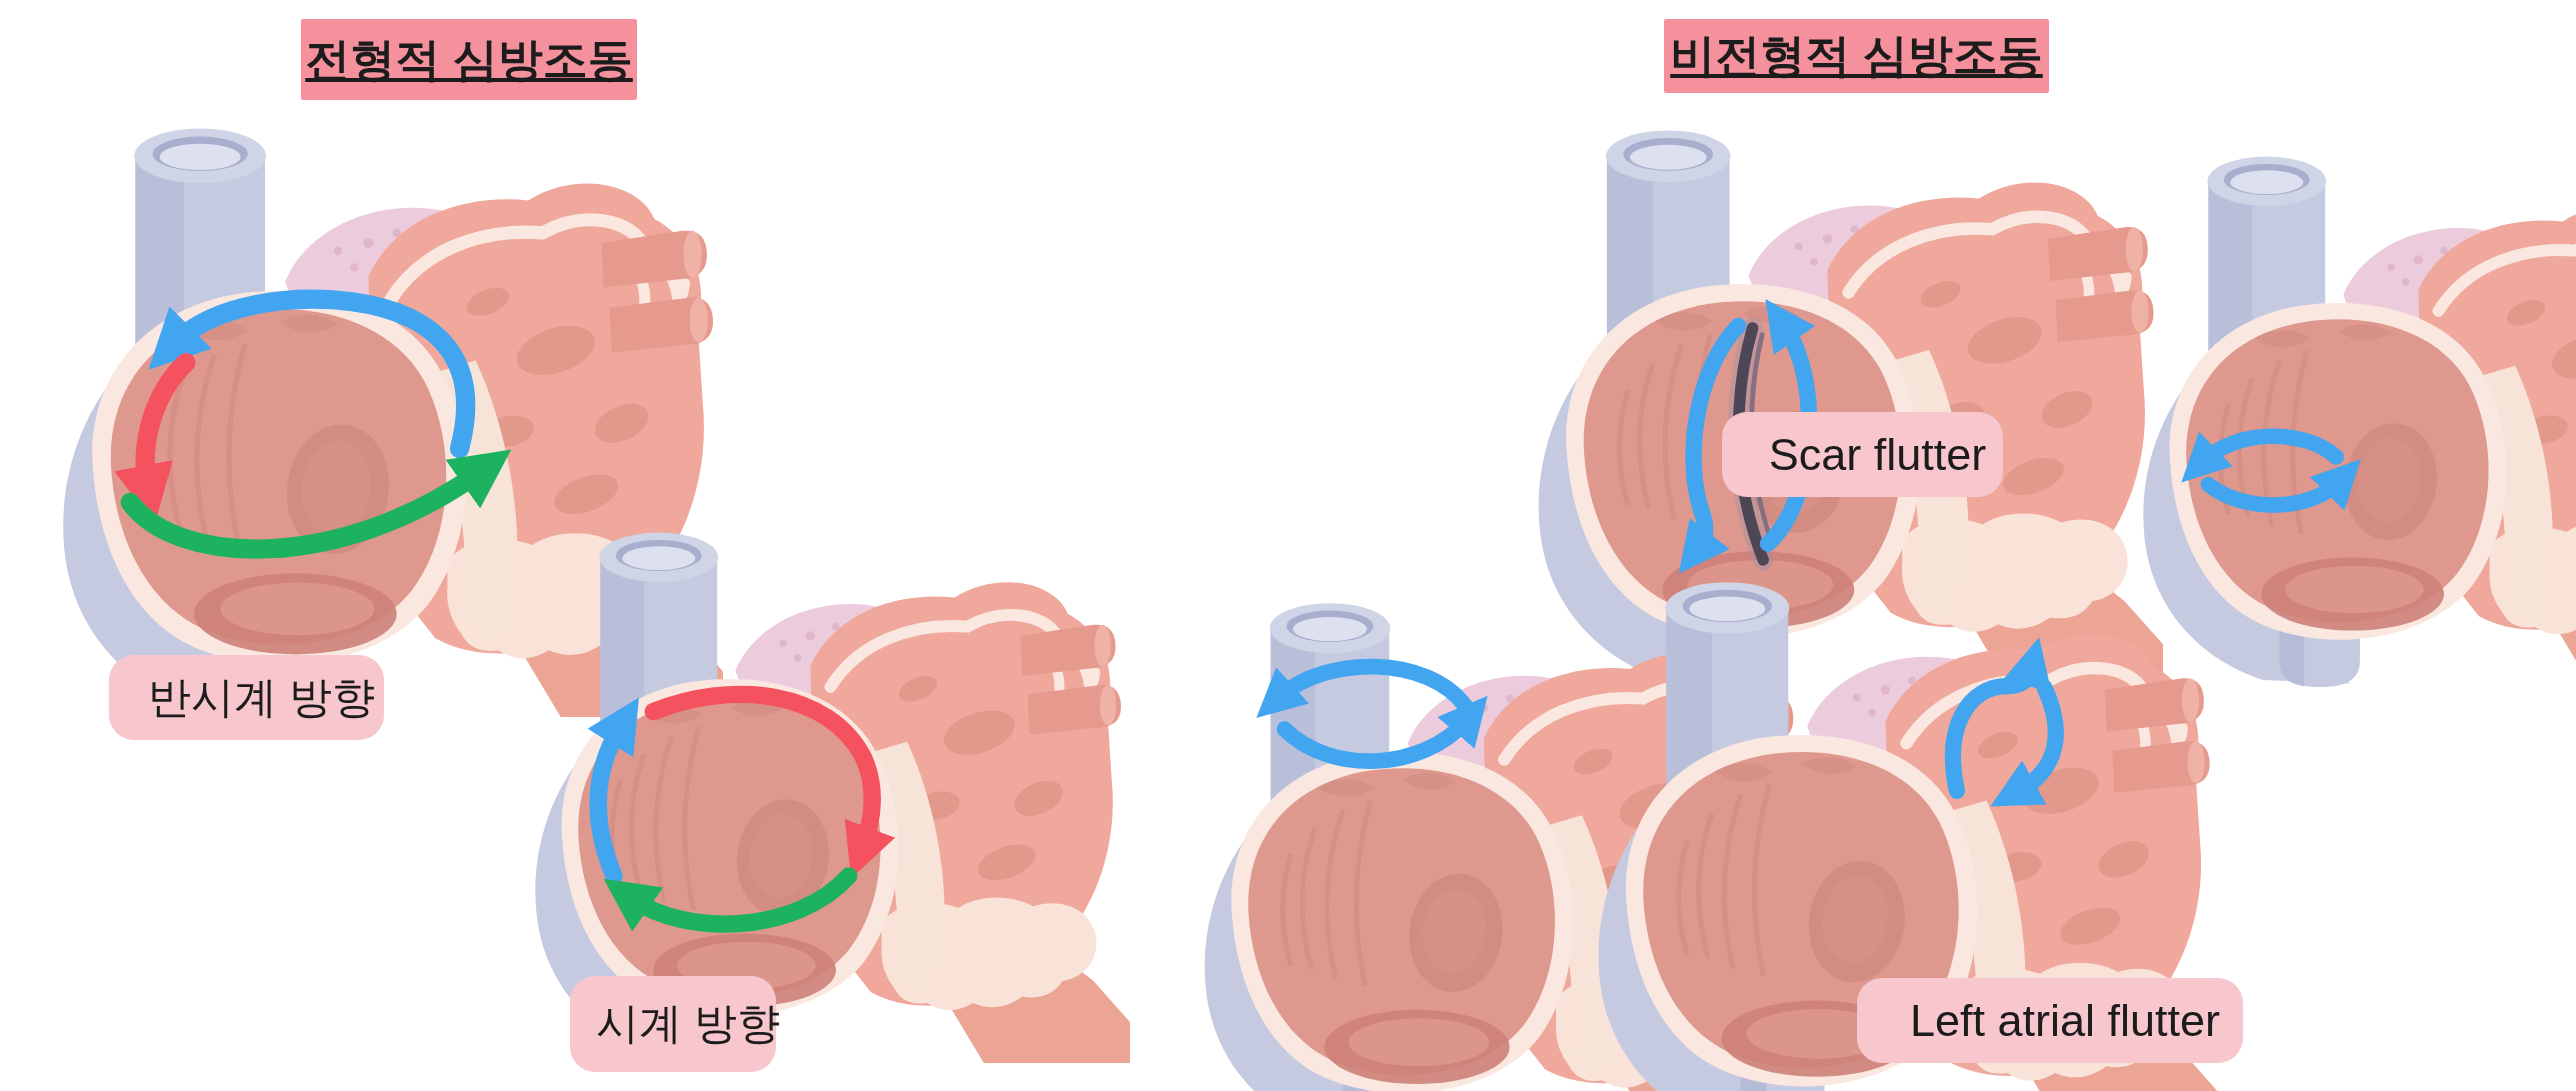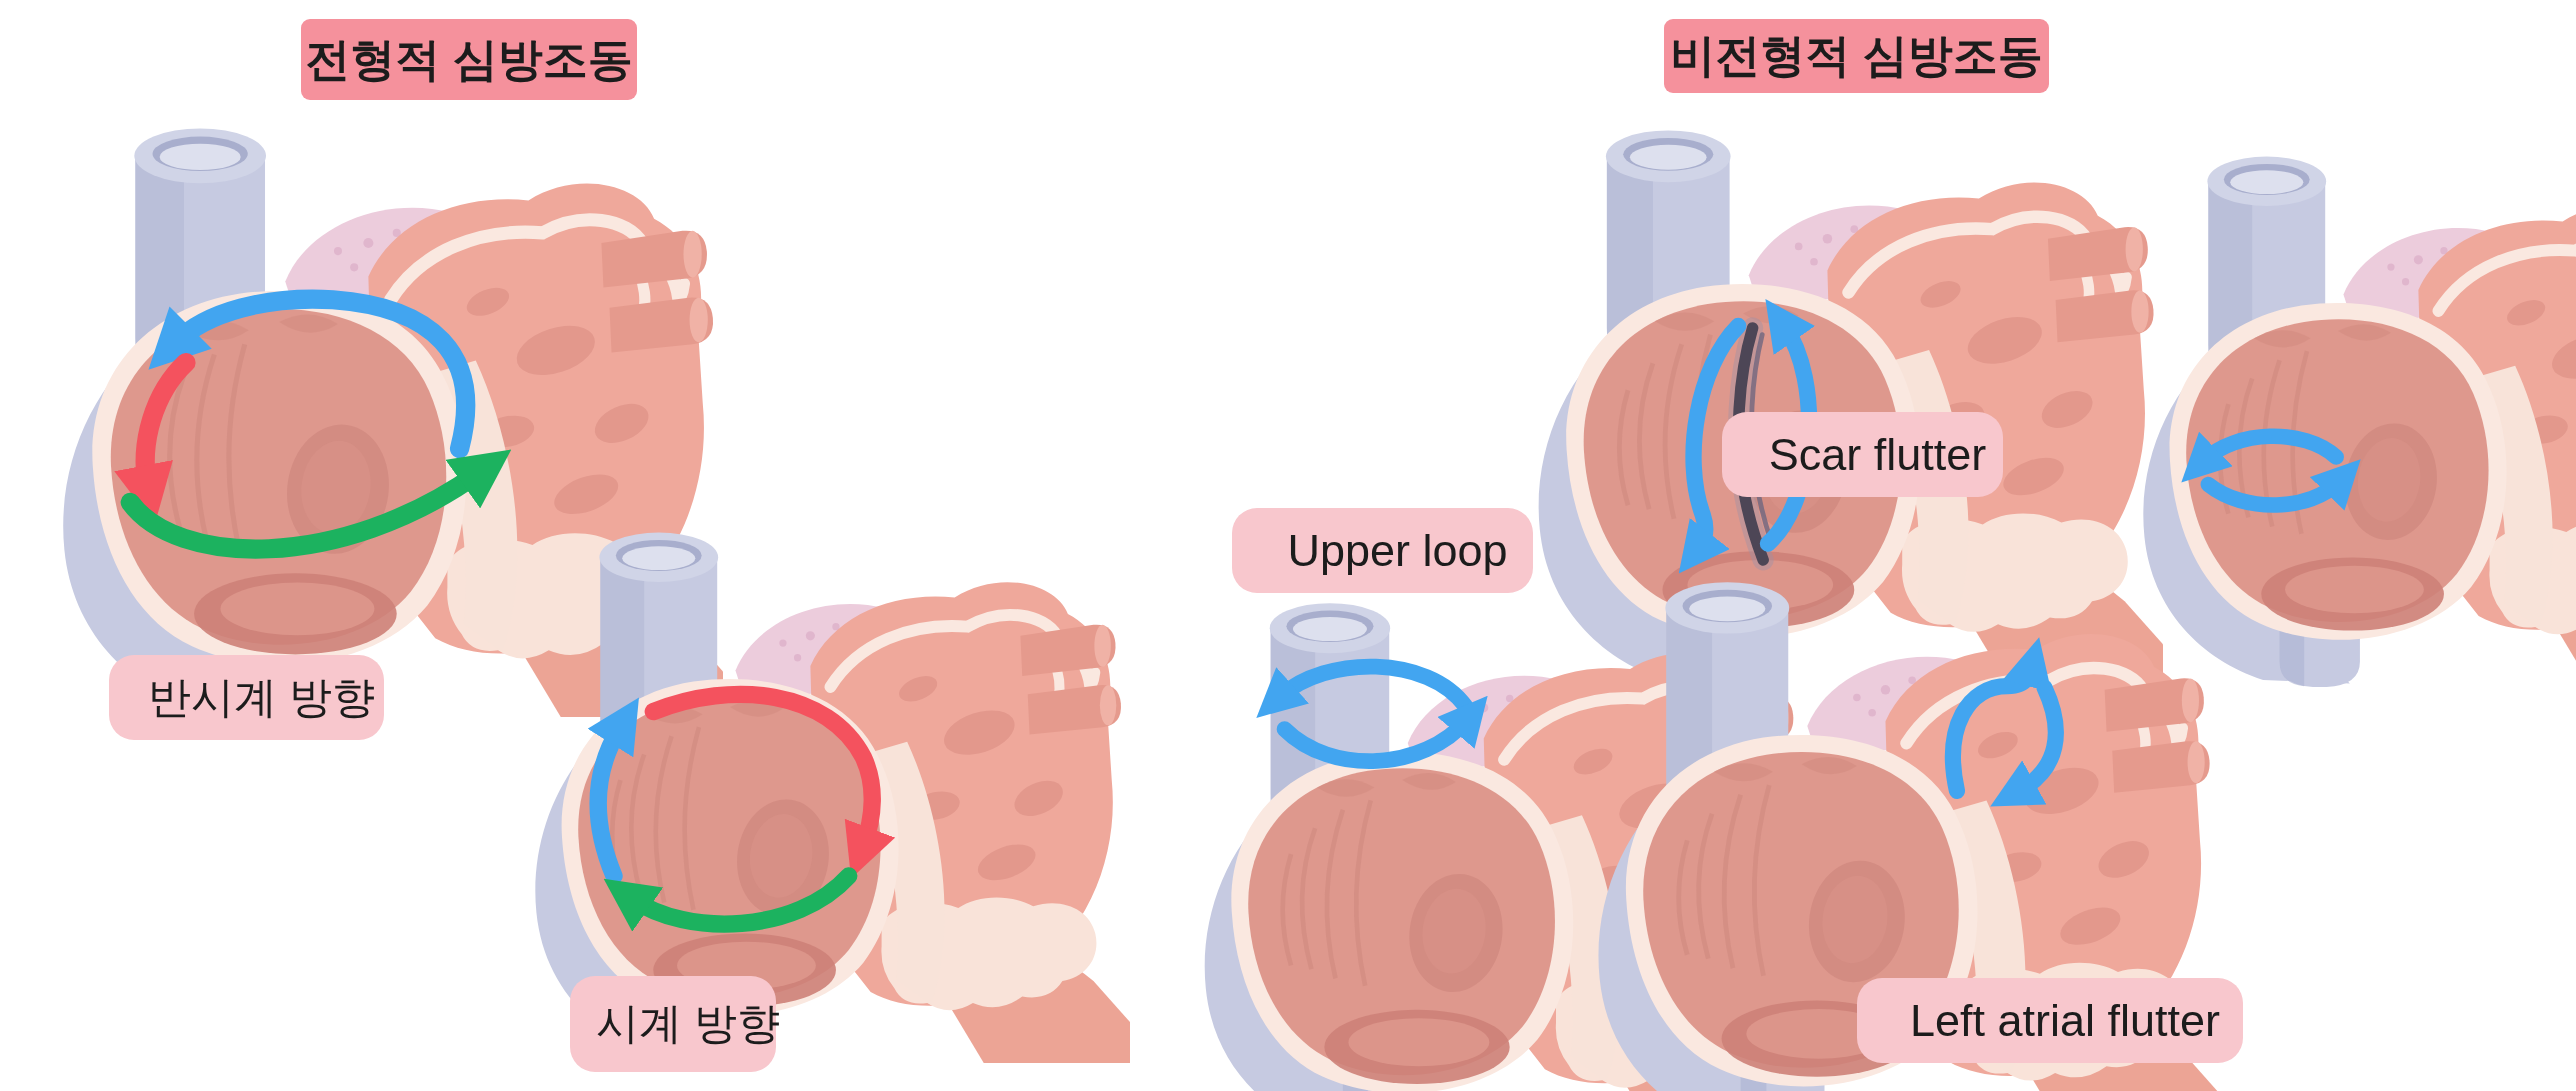--- a/index.html
+++ b/index.html
@@ -17,22 +17,23 @@
     font-family:"Liberation Sans","DejaVu Sans",sans-serif;color:var(--text);
   }
   .canvas{position:absolute;inset:0;width:2576px;height:1091px;overflow:hidden;background:#ffffff;}
   .heart{position:absolute;margin:0;z-index:1;}
   .heart svg{display:block;width:100%;height:auto;}
   .badge{
     position:absolute;z-index:5;display:flex;align-items:center;justify-content:center;
     color:var(--text);white-space:nowrap;box-sizing:border-box;
   }
   .badge.title{
-    background:var(--title-bg);border-radius:9px;font-size:45px;font-weight:600;
+    background:var(--title-bg);border-radius:2px;font-size:45px;font-weight:600;
     letter-spacing:0px;
+    text-decoration:underline;
   }
   .badge.label{
     background:var(--label-bg);border-radius:25px;font-size:45px;font-weight:500;padding-left:30px;
   }
   .badge.label.ko{font-size:43px;}
   .arr{fill:none;stroke-linecap:round;}
   .arr.blue{stroke:var(--arrow-blue);}
   .arr.red{stroke:var(--arrow-red);}
   .arr.green{stroke:var(--arrow-green);}
   .scarline{fill:none;stroke-linecap:round;}
@@ -184,17 +185,16 @@
       <g>
         <path class="arr blue" stroke-width="17" marker-end="url(#mb)" d="M 405,258 C 390,190 418,148 458,148 C 472,148 480,142 483,130"></path>
         <path class="arr blue" stroke-width="17" marker-end="url(#mb)" d="M 497,150 C 518,195 512,235 470,258"></path>
       </g>
     </svg>
   </figure>
 
   <div class="badge label ko" style="left:109px;top:615px;width:275px;height:85px;margin-top:40px;">반시계 방향</div>
   <div class="badge label ko" style="left:570px;top:976px;width:206px;height:96px;">시계 방향</div>
   <div class="badge label" style="left:1722px;top:412px;width:281px;height:85px;">Scar flutter</div>
-  <div class="badge label" style="left:1232px;top:508px;width:301px;height:85px;">Upper loop</div>
   <div class="badge label" style="left:1857px;top:978px;width:386px;height:85px;">Left atrial flutter</div>
 
 </div>
 
 
 </body></html>

